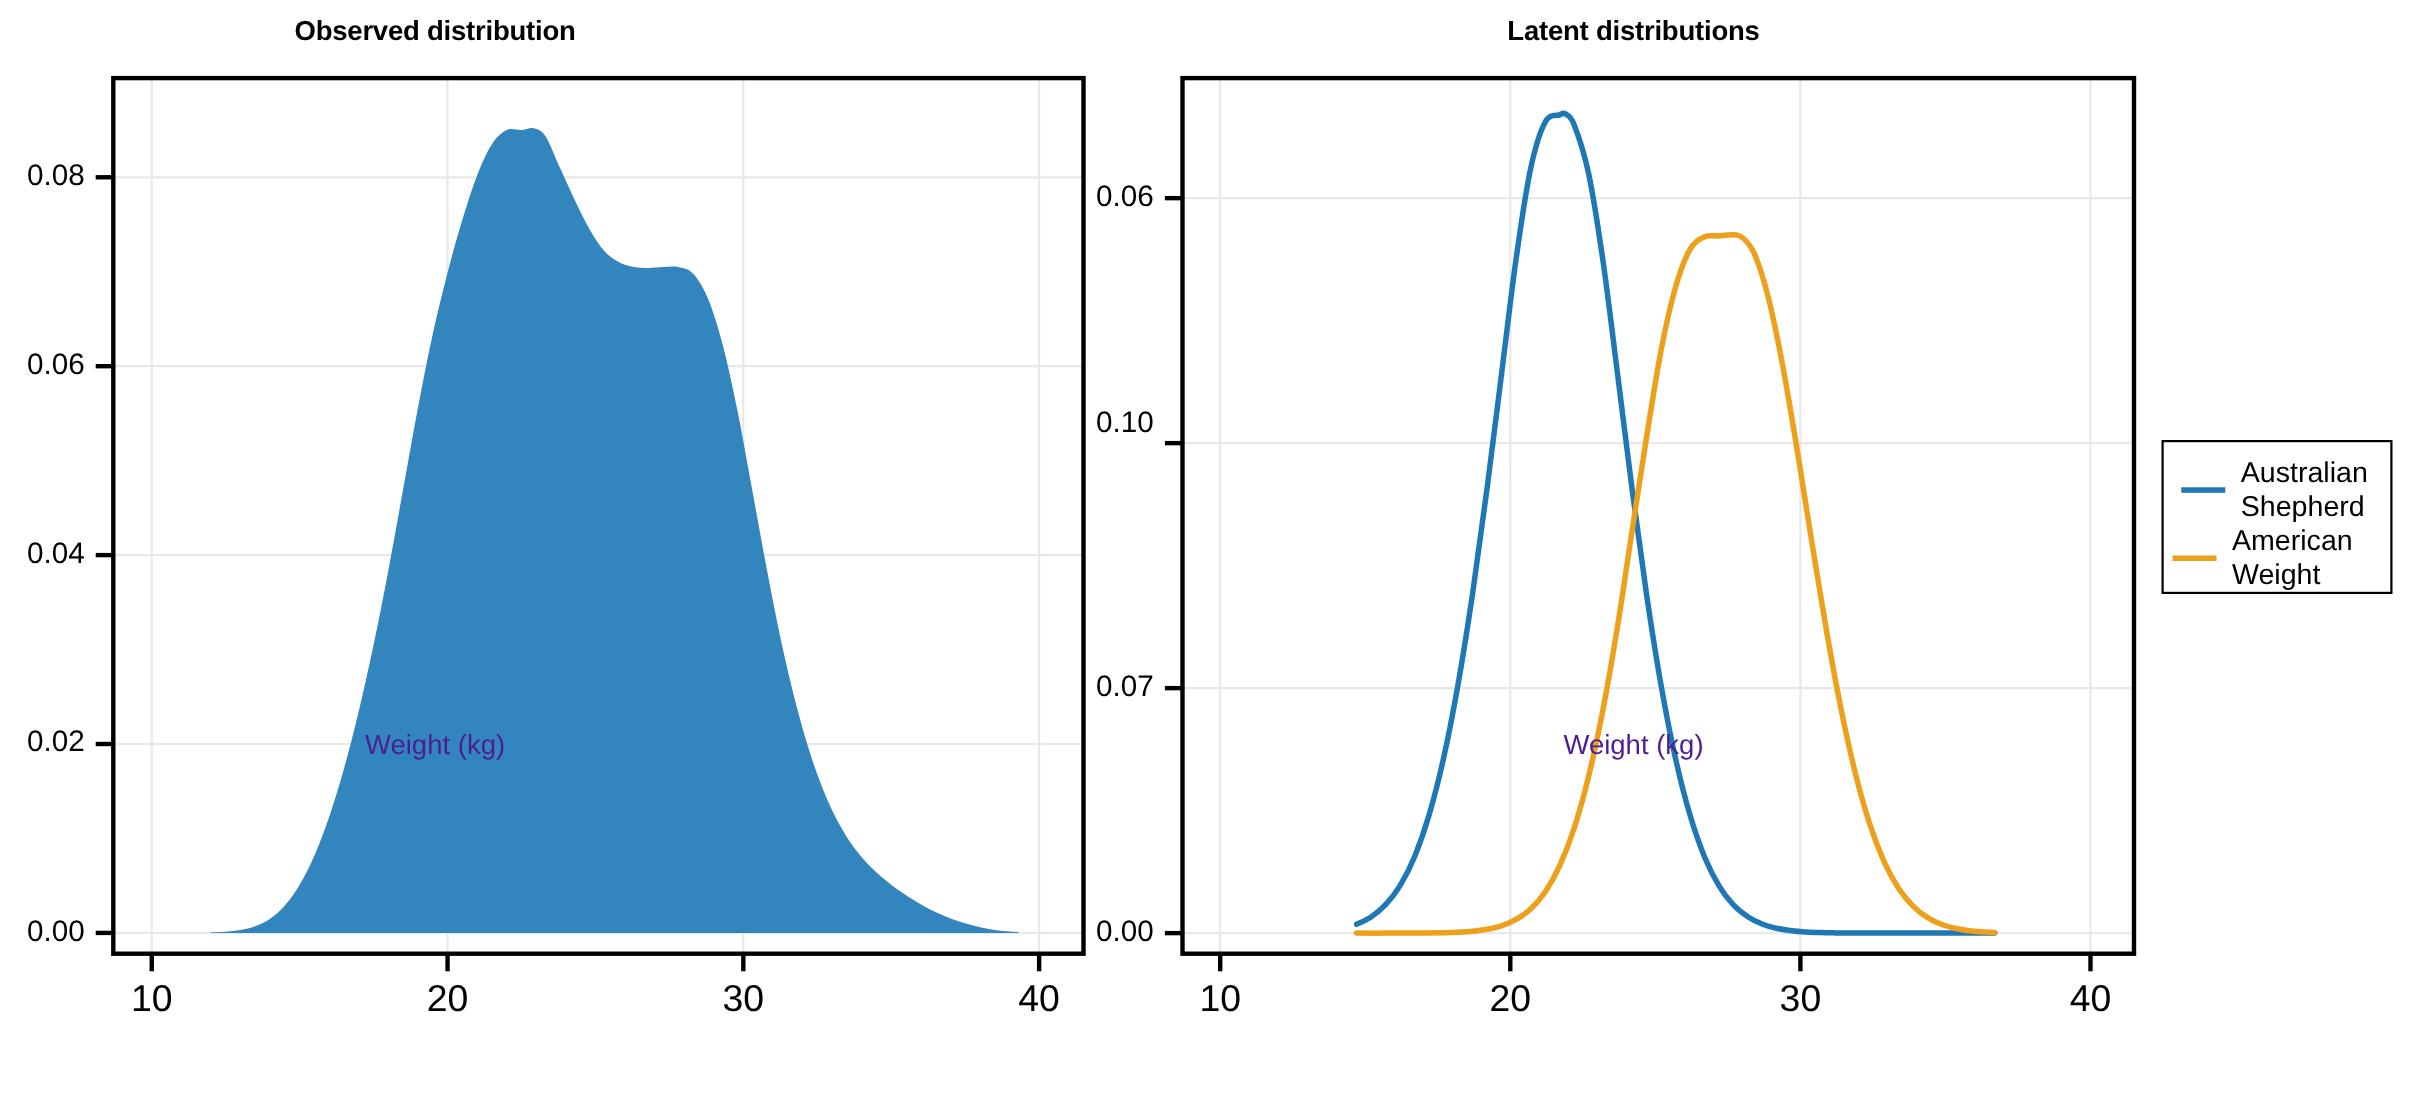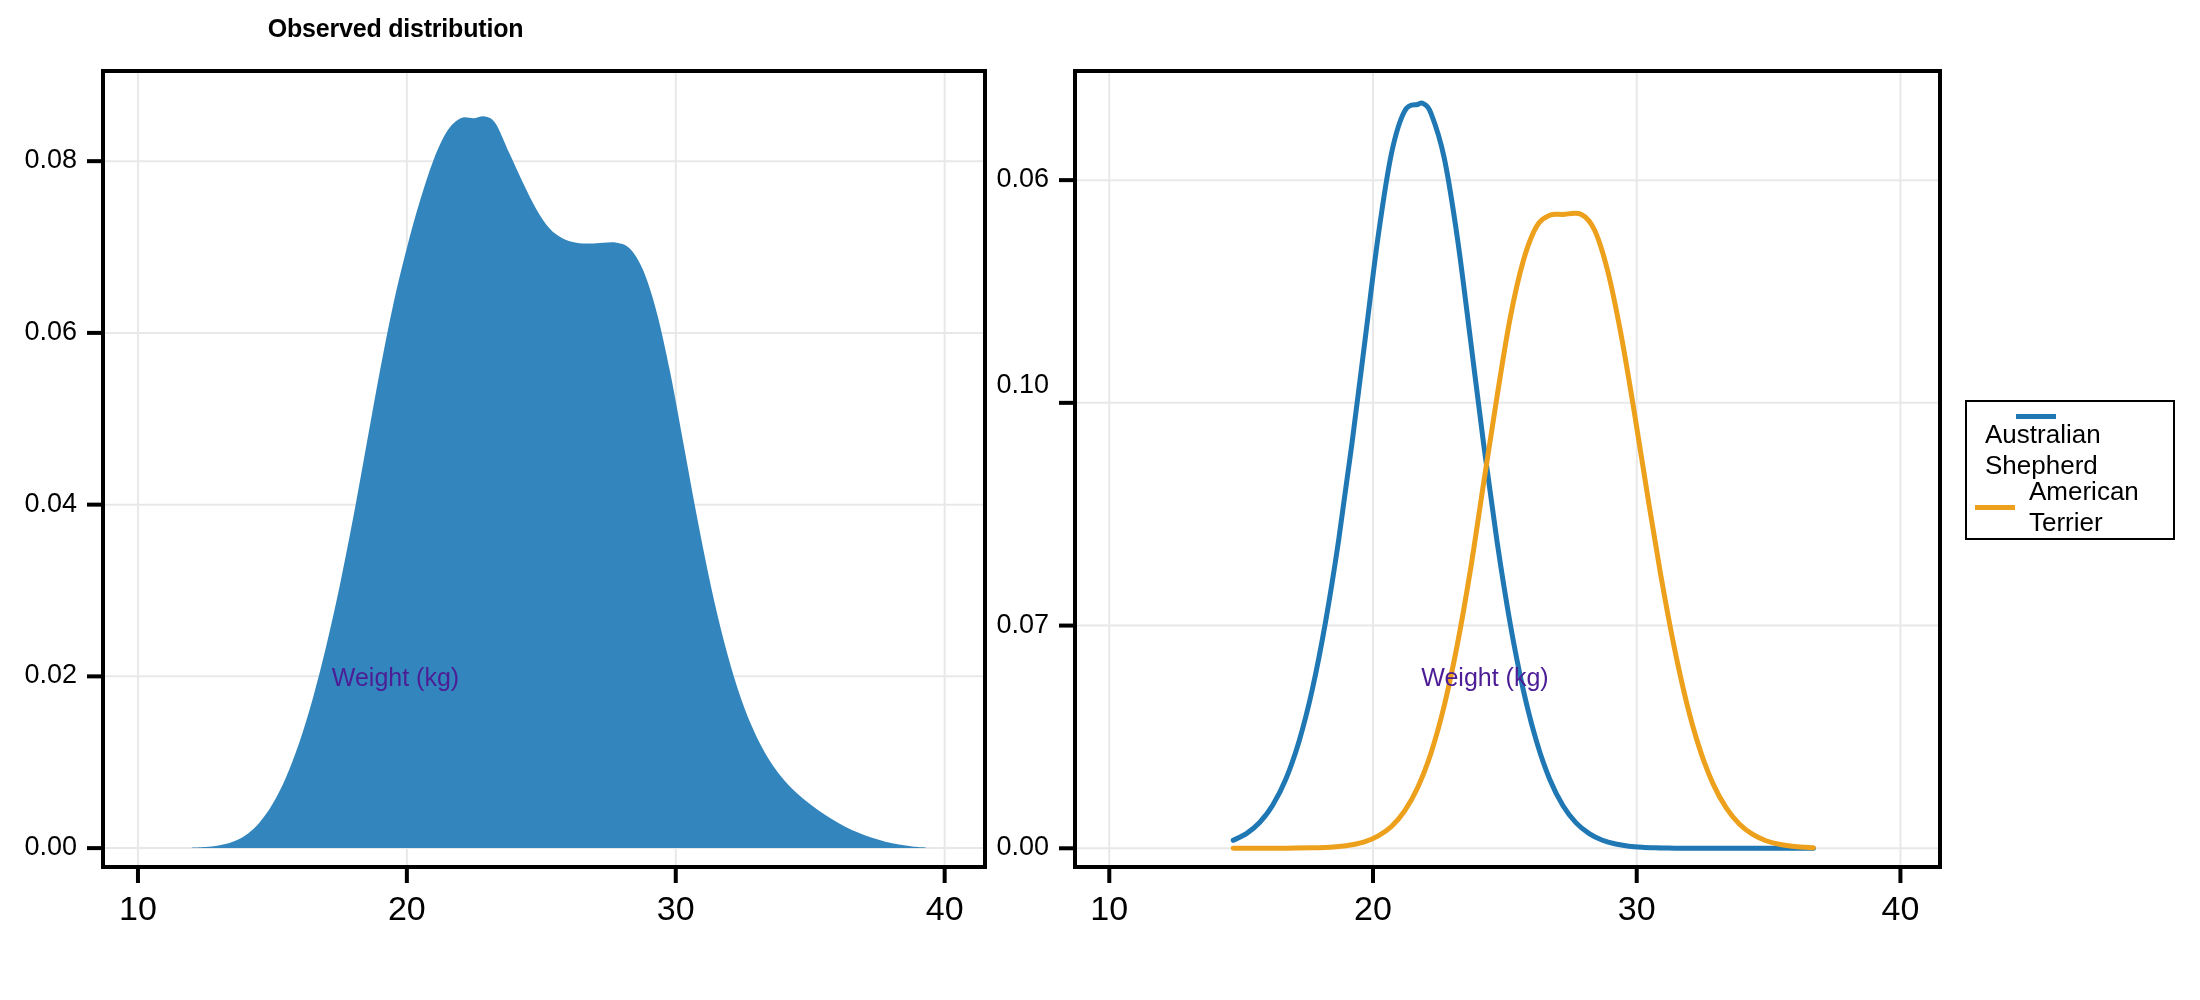--- a/index.html
+++ b/index.html
@@ -126,20 +126,21 @@
       <div class="tick-label-x" style="left: 904.665px; top: 889px; width: 80px;">40</div>
       <div class="tick-label-y" style="left: -43px; top: 831.109px; width: 120px;">0.00</div>
       <div class="tick-label-y" style="left: -43px; top: 659.372px; width: 120px;">0.02</div>
       <div class="tick-label-y" style="left: -43px; top: 487.635px; width: 120px;">0.04</div>
       <div class="tick-label-y" style="left: -43px; top: 315.899px; width: 120px;">0.06</div>
       <div class="tick-label-y" style="left: -43px; top: 144.162px; width: 120px;">0.08</div>
     </div>
 
   <div class="panel" id="panel-right">
 
+    <div class="panel-title" id="title-right" style="left:95px; top:14px; width:820px;">Latent distributions</div>
 
     <svg id="svg-right" width="980" height="1000">
         <g>
           <line x1="129.28" x2="129.28" y1="71" y2="867" stroke="#e8e8e8" stroke-width="2"></line>
           <line x1="393.00" x2="393.00" y1="71" y2="867" stroke="#e8e8e8" stroke-width="2"></line>
           <line x1="656.72" x2="656.72" y1="71" y2="867" stroke="#e8e8e8" stroke-width="2"></line>
           <line x1="920.44" x2="920.44" y1="71" y2="867" stroke="#e8e8e8" stroke-width="2"></line>
           <line x1="95" x2="960" y1="848.29" y2="848.29" stroke="#e8e8e8" stroke-width="2"></line>
           <line x1="95" x2="960" y1="625.57" y2="625.57" stroke="#e8e8e8" stroke-width="2"></line>
           <line x1="95" x2="960" y1="402.85" y2="402.85" stroke="#e8e8e8" stroke-width="2"></line>
@@ -165,27 +166,27 @@
       <div class="tick-label-x" style="left: 880.442px; top: 889px; width: 80px;">40</div>
       <div class="tick-label-y" style="left: -51px; top: 831.292px; width: 120px;">0.00</div>
       <div class="tick-label-y" style="left: -51px; top: 608.572px; width: 120px;">0.07</div>
       <div class="tick-label-y" style="left: -51px; top: 369px; width: 120px;">0.10</div>
       <div class="tick-label-y" style="left: -51px; top: 163.133px; width: 120px;">0.06</div>
     </div>
 
   <div id="legend-region">
     <div class="legend-box" id="legend-box" style="left:5px; top:400px; width:210px; height:140px;">
 
-      <div class="legend-entry" style="left:4px; top:12px;flex-direction:column;">
+      <div class="legend-entry" style="left:16px; top:12px;">
         <span class="legend-swatch" style="background:#1f78b4;"></span>
         <span class="legend-text">Australian
 Shepherd</span>
       </div>
 
       <div class="legend-entry" style="left:8px; top:74px;">
         <span class="legend-swatch" style="background:#eca01b;"></span>
         <span class="legend-text">American
-Terrier</span>
+Weight</span>
       </div>
     </div>
   </div>
 
 </div>
 
 </body></html>

